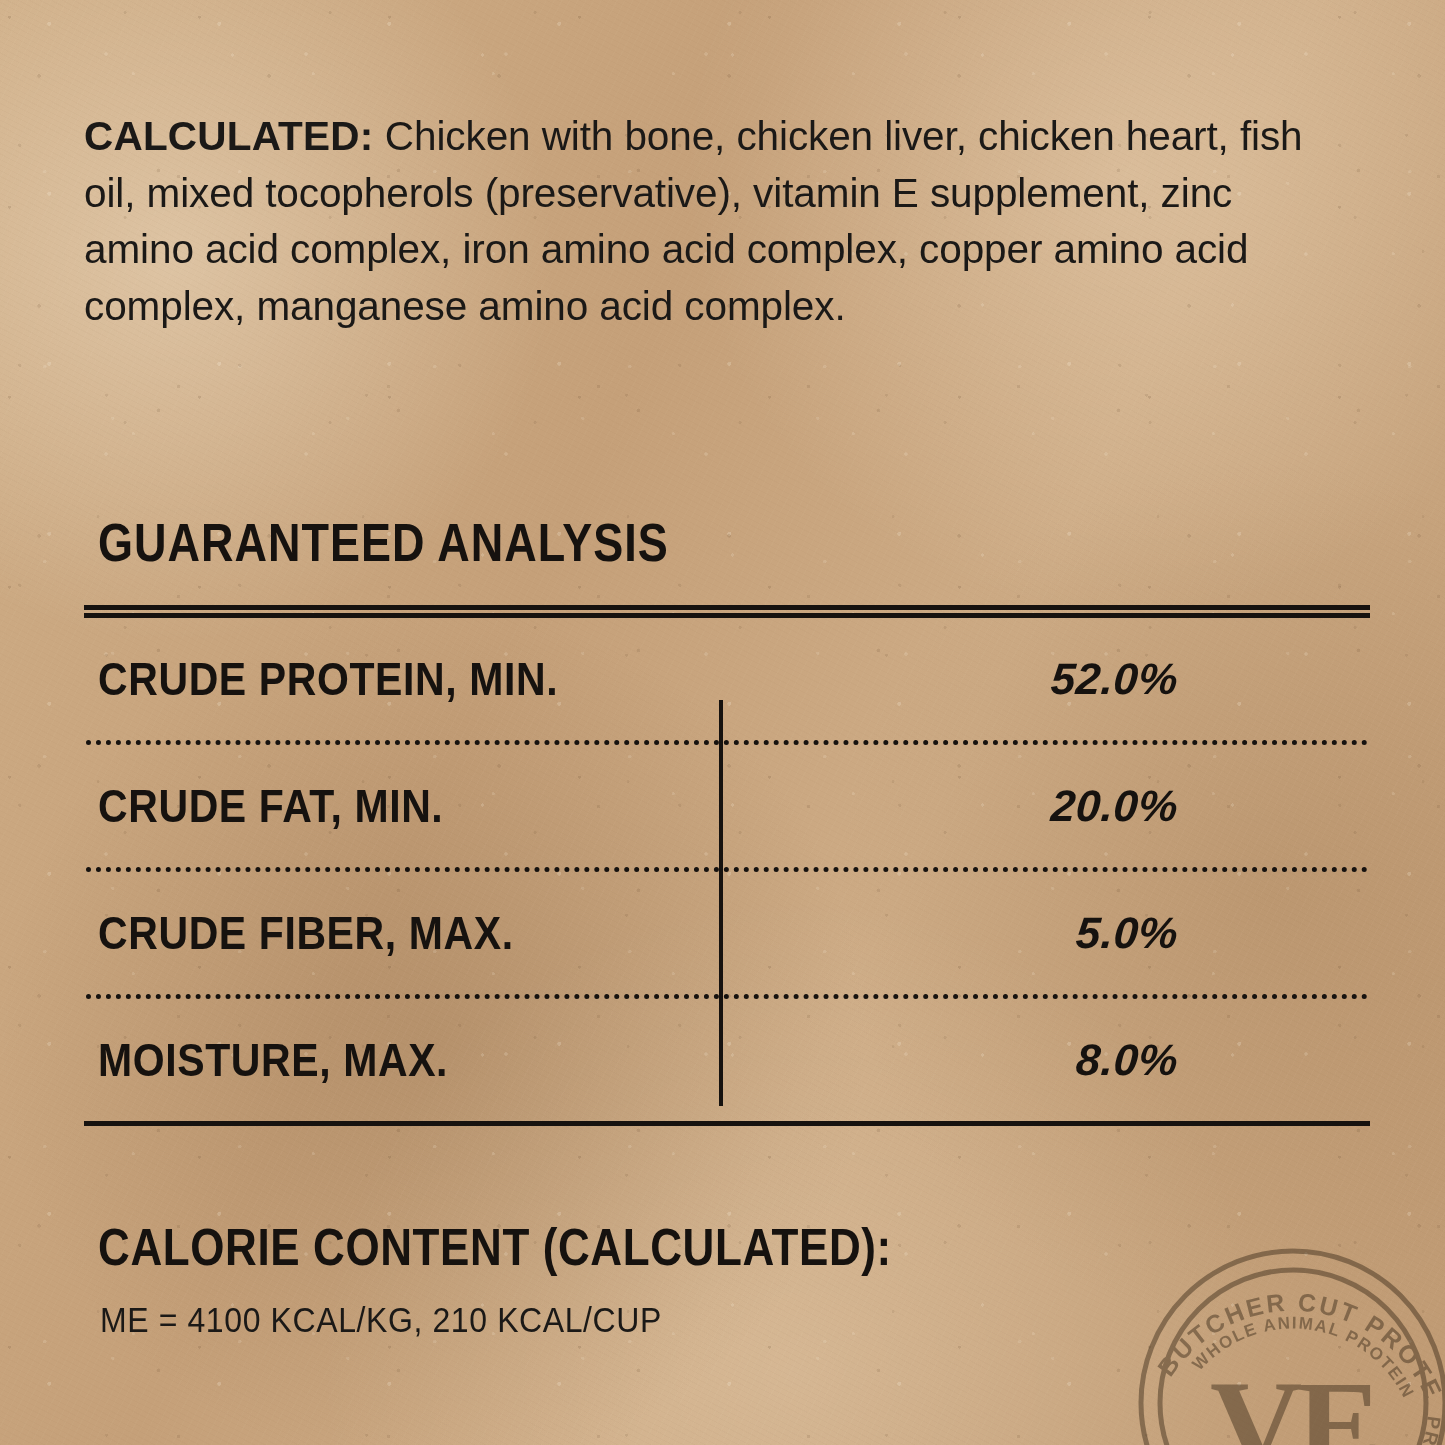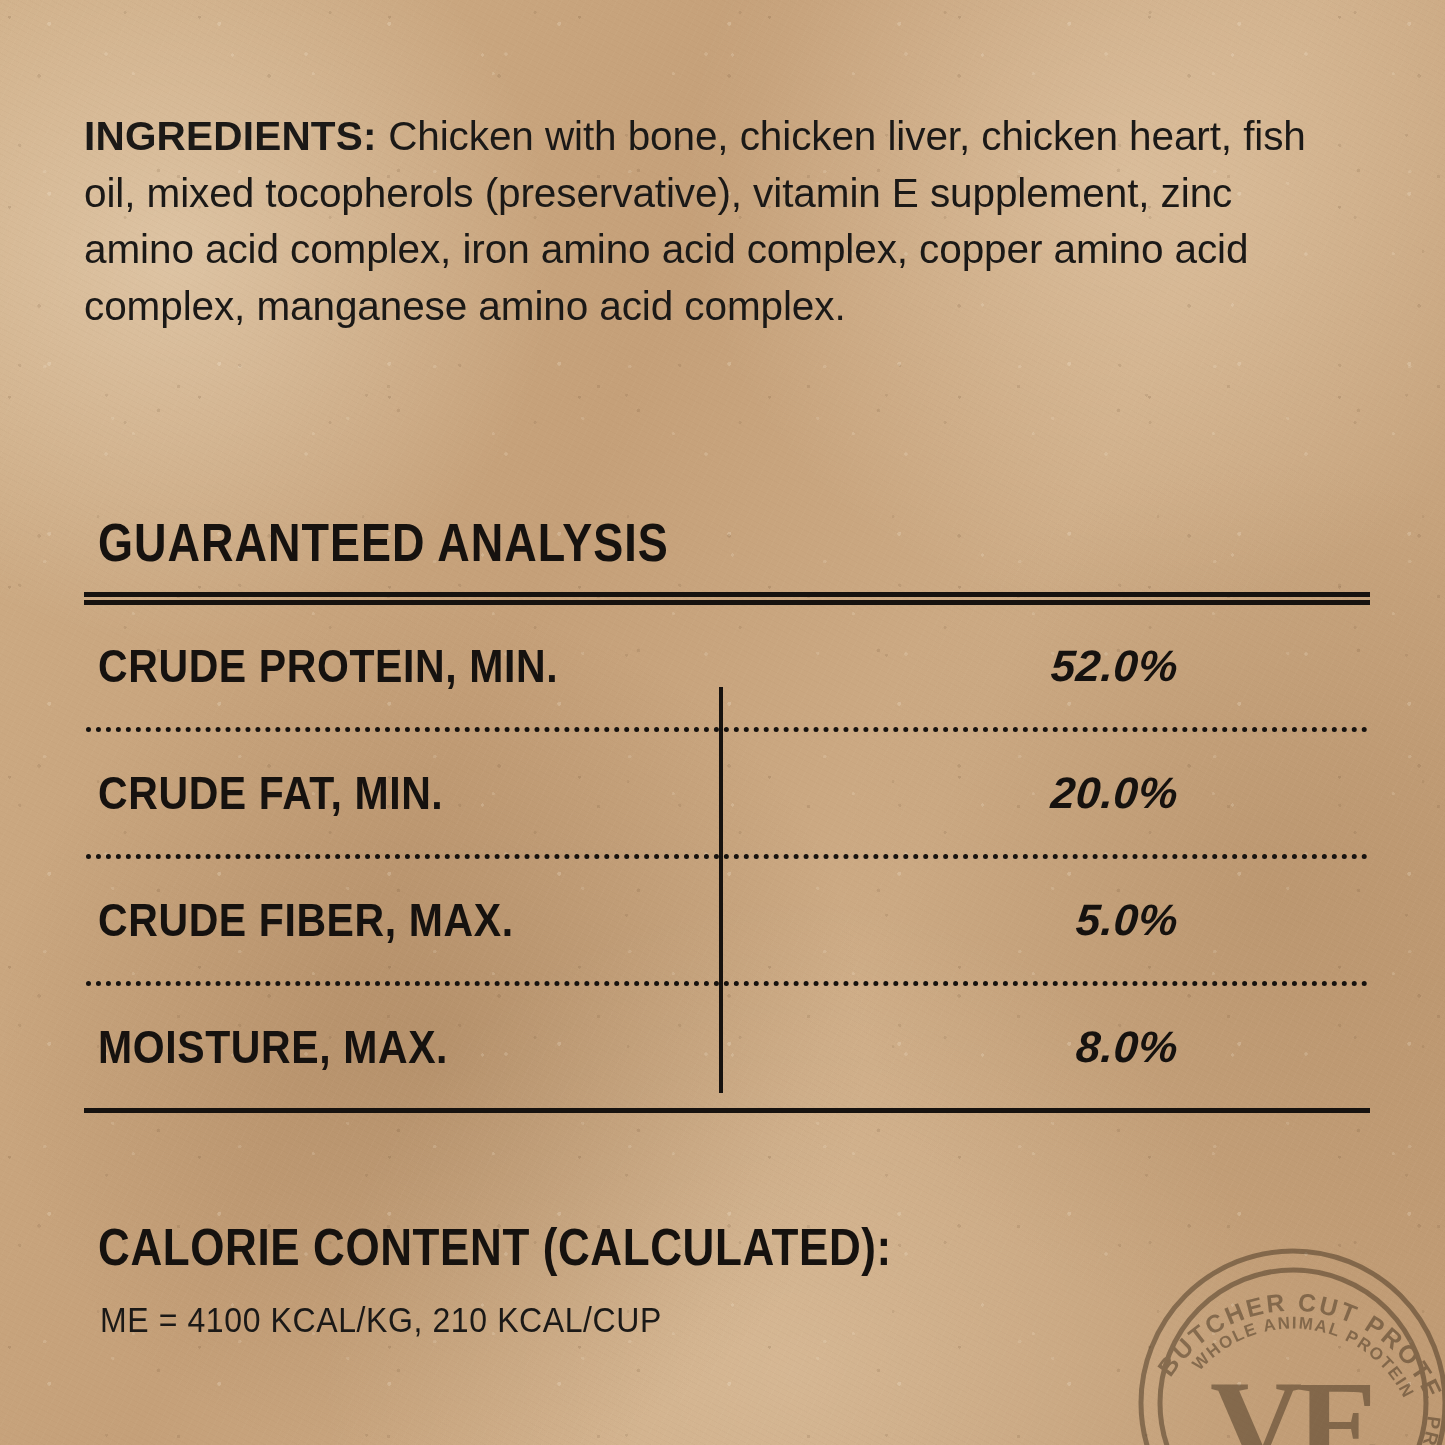--- a/index.html
+++ b/index.html
@@ -98,21 +98,21 @@
     font-weight: 700;
     letter-spacing: 1.0px;
     color: #16120f;
     transform: scaleY(1.18);
     transform-origin: left top;
   }
 
   .ga-table {
     position: absolute;
     left: 84px;
-    top: 592px;
+    top: 605px;
     width: 1286px;
     text-align: right;
   }
   .rule-double {
     height: 13px;
     border-top: 5px solid #16120f;
     border-bottom: 5px solid #16120f;
     box-sizing: border-box;
   }
   .rule-bottom {
@@ -198,21 +198,21 @@
   }
   .stamp svg { display: block; }
 </style>
 </head>
 <body>
 
 <div id="label">
   <div class="content">
 
     <div class="ingredients">
-      <span class="label">INGREDIENTS: </span>
+      <span class="label">CALCULATED: </span>
       <span>Chicken with bone, chicken liver, chicken heart, fish oil, mixed tocopherols (preservative), vitamin E supplement, zinc amino acid complex, iron amino acid complex, copper amino acid complex, manganese amino acid complex.</span>
     </div>
 
     <div class="ga-heading">GUARANTEED ANALYSIS</div>
 
     <div class="ga-table">
       <div class="rule-double"></div>
 
       <div class="ga-rows">
         <div class="divider-vert"></div>

